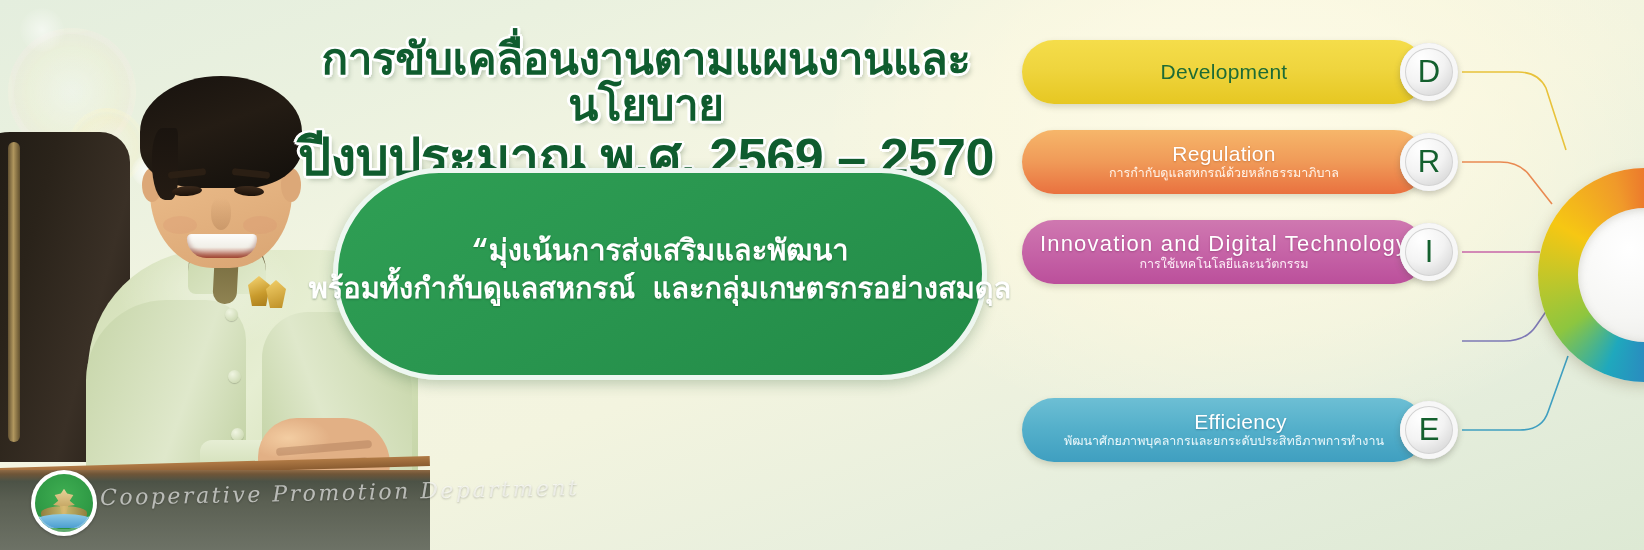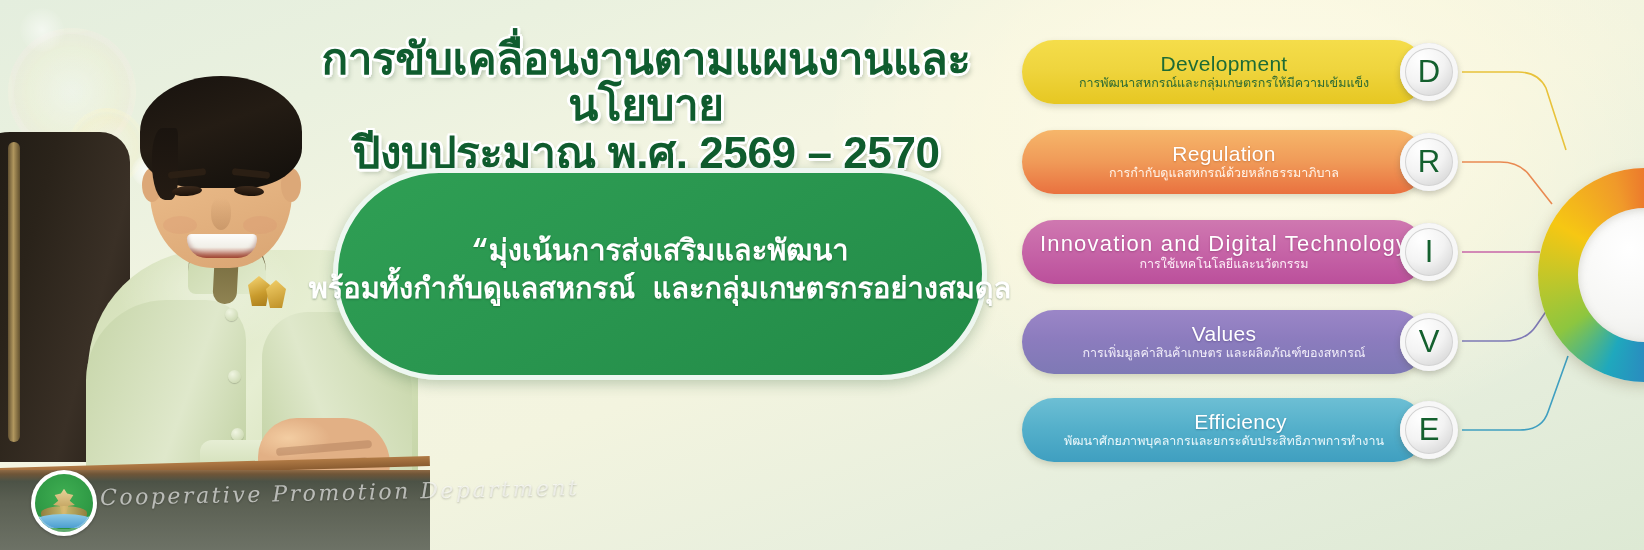--- a/index.html
+++ b/index.html
@@ -211,21 +211,21 @@
     color:#0f5c2e;
     line-height:1.04;
     letter-spacing:-0.4px;
     text-shadow:
       -2px 0 0 #fff, 2px 0 0 #fff, 0 -2px 0 #fff, 0 2px 0 #fff,
       -2px -2px 0 #fff, 2px -2px 0 #fff, -2px 2px 0 #fff, 2px 2px 0 #fff,
       -3px 0 0 #fff, 3px 0 0 #fff, 0 3px 0 #fff,
       3px 4px 5px rgba(60,90,60,.35);
   }
   #headline .l1 { display:block; font-size:44px; }
-  #headline .l2 { display:block; font-size:44px; margin-top:2px; }
+  #headline .l2 { display:block; font-size:52px; margin-top:2px; }
 
   
   #quote {
     position:absolute; left:333px; top:168px; width:654px; height:212px;
     border-radius:108px;
     background:linear-gradient(150deg,#2f9f54 0%,#2a9750 40%,#228a47 100%);
     border:5px solid rgba(255,255,255,.92);
     box-shadow:0 4px 14px rgba(40,90,50,.28);
     display:flex; flex-direction:column; align-items:center; justify-content:center;
     padding:6px 30px 10px;
@@ -408,21 +408,20 @@
   <div id="ring-wrap">
     <div id="ring"></div>
     <div id="ring-hole"></div>
   </div>
 
   <div id="drive">
 
     <div class="drive-row" id="row-d">
       <div class="pill">
         <div class="en">Development</div>
-        <div class="th">การพัฒนาสหกรณ์และกลุ่มเกษตรกรให้มีความเข้มแข็ง</div>
       </div>
       <div class="letter-circle">
         <span>D</span>
       </div>
     </div>
 
     <div class="drive-row" id="row-r">
       <div class="pill">
         <div class="en">Regulation</div>
         <div class="th">การกำกับดูแลสหกรณ์ด้วยหลักธรรมาภิบาล</div>
@@ -435,29 +434,20 @@
     <div class="drive-row" id="row-i">
       <div class="pill">
         <div class="en">Innovation and Digital Technology</div>
         <div class="th">การใช้เทคโนโลยีและนวัตกรรม</div>
       </div>
       <div class="letter-circle">
         <span>I</span>
       </div>
     </div>
 
-    <div class="drive-row" id="row-v">
-      <div class="pill">
-        <div class="en">Values</div>
-        <div class="th">การเพิ่มมูลค่าสินค้าเกษตร และผลิตภัณฑ์ของสหกรณ์</div>
-      </div>
-      <div class="letter-circle">
-        <span>V</span>
-      </div>
-    </div>
 
     <div class="drive-row" id="row-e">
       <div class="pill">
         <div class="en">Efficiency</div>
         <div class="th">พัฒนาศักยภาพบุคลากรและยกระดับประสิทธิภาพการทำงาน</div>
       </div>
       <div class="letter-circle">
         <span>E</span>
       </div>
     </div>

